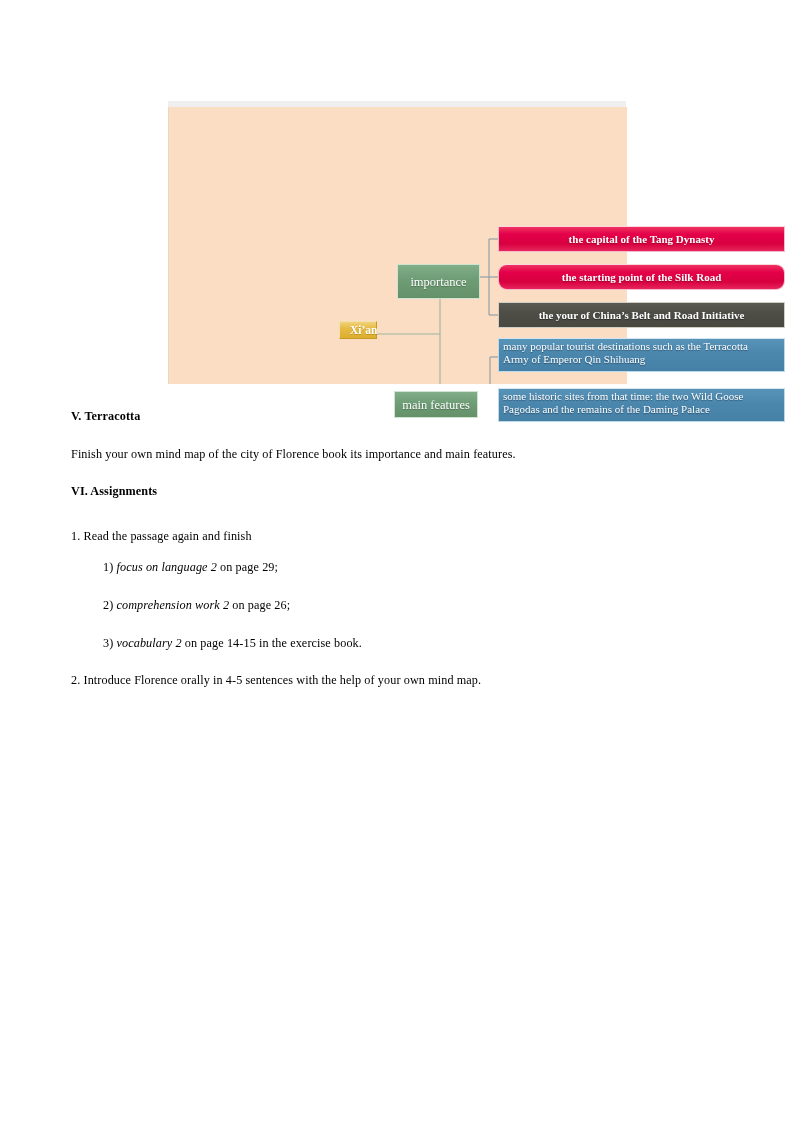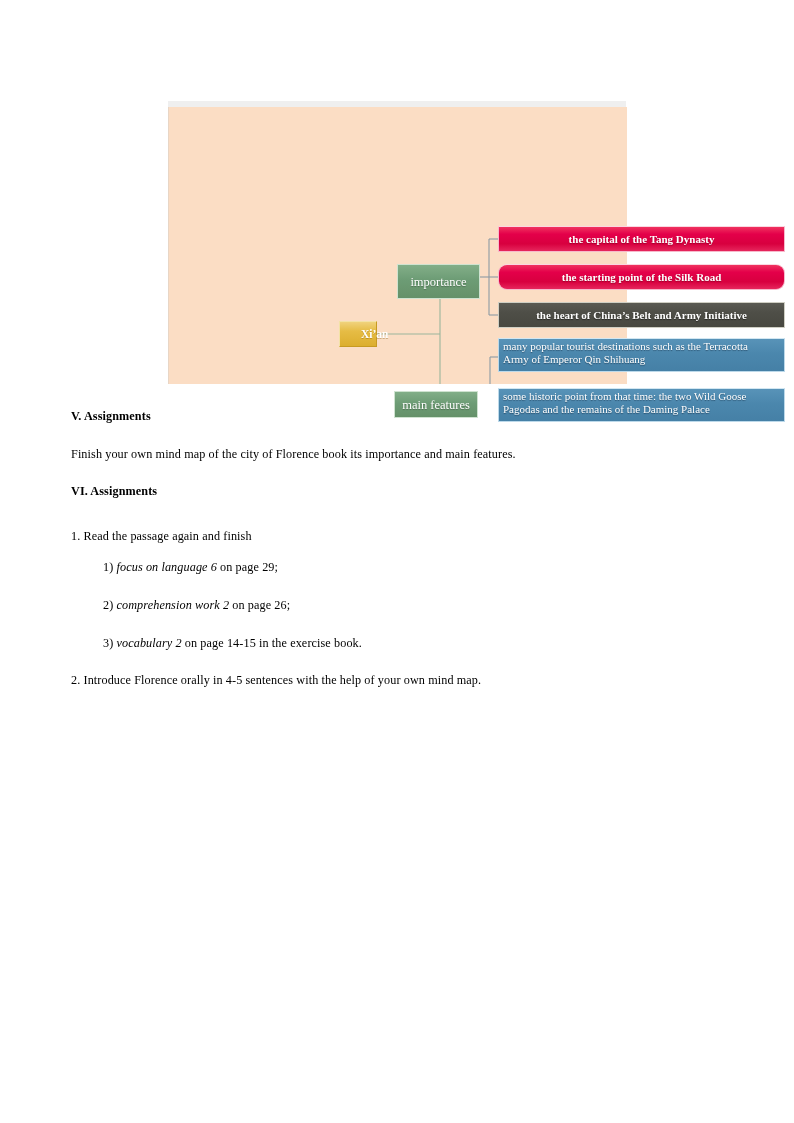--- a/index.html
+++ b/index.html
@@ -53,31 +53,31 @@
     box-sizing: border-box;
     color: #ffffff;
     line-height: 1.12;
   }
 
   
   .node-root {
     left: 171px;
     top: 220px;
     width: 38px;
-    height: 26px;
+    height: 18px;
     background: linear-gradient(180deg,#f0d27c 0%, #e6bc45 38%, #dcae2e 100%);
     border: 1px solid #f3e2a6;
     border-bottom-color: #c79a21;
     border-right-color: #c79a21;
     font-weight: bold;
     font-size: 11.5px;
     display: flex;
     align-items: center;
     justify-content: flex-start;
-    padding-left: 21px;
+    padding-left: 10px;
     text-shadow: 0 1px 0 rgba(120,80,0,.35);
   }
 
   
   .node-branch {
     background: linear-gradient(180deg,#82ae88 0%, #6d9c75 45%, #659169 100%);
     border: 1px solid #cfe3d0;
     font-size: 12.5px;
     display: flex;
     align-items: center;
@@ -204,36 +204,36 @@
     <path d="M322,354 L330,354" stroke="#8c9aa4" stroke-width="1.1" fill="none"></path>
   </svg>
 
   <div class="node node-root">Xi’an</div>
 
   <div class="node node-branch" id="node-importance">importance</div>
   <div class="node node-branch" id="node-main-features">main features</div>
 
   <div class="leaf leaf-red" id="leaf-capital">the capital of the Tang Dynasty</div>
   <div class="leaf leaf-red" id="leaf-silkroad">the starting point of the Silk Road</div>
-  <div class="leaf leaf-gray" id="leaf-belt">the heart of China’s Belt and Army Initiative</div>
+  <div class="leaf leaf-gray" id="leaf-belt">the your of China’s Belt and Road Initiative</div>
 
   <div class="leaf leaf-blue" id="leaf-tourist">many popular tourist destinations such as the Terracotta Army of Emperor Qin Shihuang</div>
-  <div class="leaf leaf-blue" id="leaf-historic">some historic point from that time: the two Wild Goose Pagodas and the remains of the Daming Palace</div>
-</div>
-
-<div class="doc-block doc-heading" id="txt-interaction">V. Assignments</div>
+  <div class="leaf leaf-blue" id="leaf-historic">some historic sites from that time: the two Wild Goose Pagodas and the remains of the Daming Palace</div>
+</div>
+
+<div class="doc-block doc-heading" id="txt-interaction">V. Terracotta</div>
 
 <div class="doc-block" id="txt-finish">Finish your own mind map of the city of Florence book its importance and main features.</div>
 
 <div class="doc-block doc-heading" id="txt-assignments">VI. Assignments</div>
 
 <div class="doc-block" id="txt-read">1. Read the passage again and finish</div>
 
 <div class="doc-block doc-indent" id="txt-item1">
-  <span>1)</span><span>&nbsp;</span><span class="it">focus on language 6</span><span> on page 29;</span>
+  <span>1)</span><span>&nbsp;</span><span class="it">focus on language 2</span><span> on page 29;</span>
 </div>
 
 <div class="doc-block doc-indent" id="txt-item2">
   <span>2)</span><span>&nbsp;</span><span class="it">comprehension work 2</span><span> on page 26;</span>
 </div>
 
 <div class="doc-block doc-indent" id="txt-item3">
   <span>3)</span><span>&nbsp;</span><span class="it">vocabulary 2</span><span> on page 14-15 in the exercise book.</span>
 </div>
 

